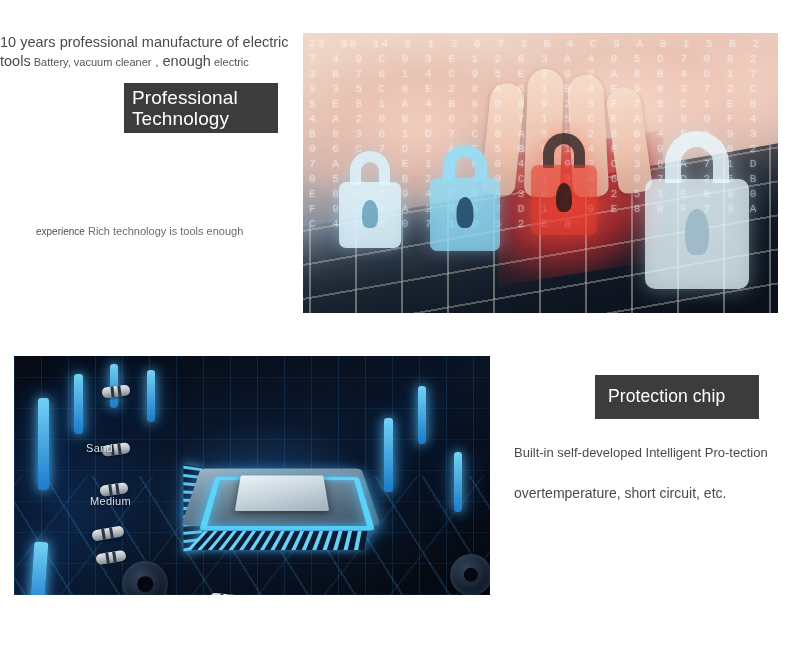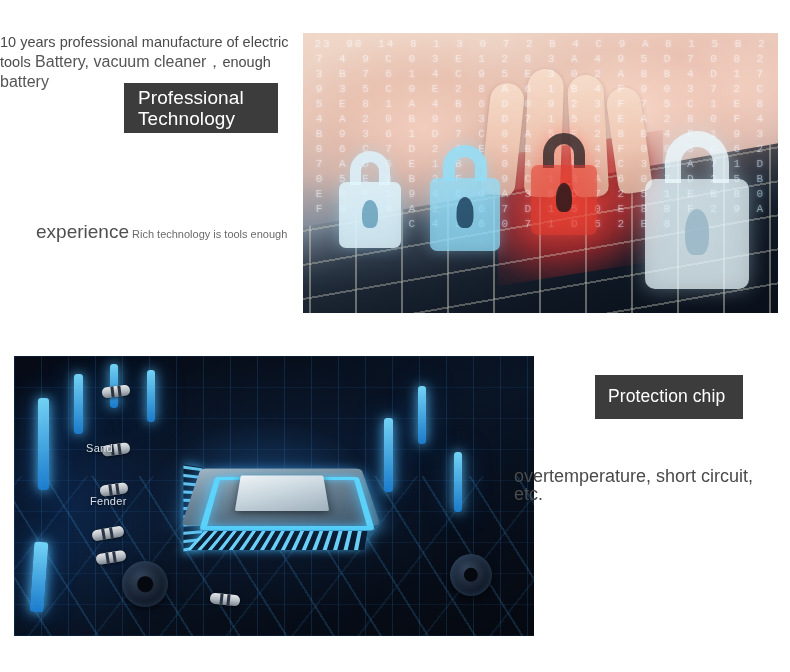--- a/index.html
+++ b/index.html
@@ -37,73 +37,72 @@
     display: flex;
     align-items: center;
     justify-content: flex-start;
     box-sizing: border-box;
   }
   .title-box.one {
     left: 124px;
     top: 50px;
     width: 154px;
     height: 50px;
-    padding-left: 14px;
+    padding-left: 8px;
   }
   .title-box .title-text {
     color: #ffffff;
     font-size: 19px;
     line-height: 1.12;
     font-weight: 400;
     letter-spacing: 0.1px;
     white-space: pre-line;
   }
   .lead-line {
     font-size: 14.5px;
     color: #4a4a4a;
     line-height: 19px;
     margin: 0;
   }
   .lead-line .big {
     font-size: 14.5px;
     color: #4a4a4a;
   }
   .lead-line .small {
-    font-size: 16px;
+    font-size: 11px;
     color: #555555;
   }
 
   .exp-line {
     position: absolute;
     left: 36px;
     top: 188px;
     width: 270px;
     margin: 0;
     white-space: nowrap;
   }
   .exp-line .big {
-    font-size: 19px;
+    font-size: 10px;
     color: #4f4f4f;
     margin-top: 12px;
   }
   .exp-line .small {
     font-size: 11px;
     color: #6b6b6b;
   }
 
   
   .photo1 {
     position: absolute;
     left: 303px;
     top: 33px;
     width: 475px;
     height: 280px;
     overflow: hidden;
     background: #ec4899;
-    text-align: center;
   }
   .p1-skin {
     position: absolute;
     inset: 0;
     background:
       radial-gradient(ellipse 150px 95px at 120px 95px, rgba(243,205,188,0.95) 0%, rgba(232,186,168,0.6) 55%, rgba(200,160,150,0) 100%),
       radial-gradient(ellipse 170px 110px at 330px 75px, rgba(248,214,198,0.95) 0%, rgba(233,189,173,0.55) 55%, rgba(200,160,150,0) 100%),
       radial-gradient(ellipse 120px 90px at 430px 60px, rgba(250,220,205,0.9) 0%, rgba(235,192,178,0.5) 60%, rgba(200,160,150,0) 100%),
       radial-gradient(ellipse 90px 60px at 240px 120px, rgba(140,110,115,0.55) 0%, rgba(90,75,85,0.25) 60%, rgba(60,60,70,0) 100%),
       linear-gradient(175deg, #f0d7c8 0%, #e7cbbd 26%, #c9b2ac 44%, #7c8a99 62%, #34404e 80%, #1b2733 100%);
@@ -222,24 +221,23 @@
   .lockBig .shackle { top: 0; width: 64px; height: 52px; border-width: 16px; border-color: rgba(236,249,254,0.8); }
   .lockBig .bodyrect { top: 48px; width: 104px; height: 110px; background: rgba(236,249,254,0.72); border-radius: 10px; }
   .lockBig .keyhole { top: 78px; width: 24px; height: 46px; background: rgba(150,180,196,0.8); }
 
   
   .photo2 {
     position: absolute;
     left: 14px;
     top: 356px;
     width: 476px;
-    height: 280px;
+    height: 239px;
     overflow: hidden;
     background: #05080f;
-    padding-left: 44px;
   }
   .p2-bg {
     position: absolute;
     inset: 0;
     background:
       radial-gradient(ellipse 200px 130px at 250px 135px, rgba(40,120,200,0.40) 0%, rgba(14,40,80,0.18) 55%, rgba(4,8,16,0) 100%),
       radial-gradient(ellipse 140px 200px at 60px 150px, rgba(20,80,160,0.28) 0%, rgba(4,10,22,0) 75%),
       linear-gradient(160deg, #060b15 0%, #091425 45%, #05080f 100%);
   }
   .p2-traces {
@@ -375,21 +373,21 @@
     text-shadow: 0 1px 3px rgba(0,0,0,0.8);
     letter-spacing: 0.3px;
   }
   .lbl-sand   { left: 72px; top: 86px; }
   .lbl-medium { left: 76px; top: 139px; }
 
   
   .title-box.two {
     left: 595px;
     top: 375px;
-    width: 148px;
+    width: 164px;
     height: 44px;
     padding-left: 13px;
     text-align: center;
   }
   .title-box.two .title-text {
     font-size: 17.5px;
   }
 
   .sec2-body {
     position: absolute;
@@ -404,21 +402,21 @@
   .p-built {
     font-size: 13px;
     line-height: 17px;
   }
   .p-chip {
     font-size: 14px;
     line-height: 18px;
     margin-top: 22px !important;
   }
   .p-over {
-    font-size: 18px;
+    font-size: 14px;
     line-height: 18px;
     margin-top: 23px !important;
   }
   .p-more {
     font-size: 15px;
     line-height: 17px;
     margin-top: 24px !important;
     white-space: pre-line;
   }
 </style>
@@ -427,21 +425,21 @@
 
 <div class="page">
 
   <div class="sec1-text">
 
     <div class="title-box one">
       <span class="title-text">Professional
 Technology</span>
     </div>
 
-    <p class="lead-line"><span class="big">10 years professional manufacture of electric tools</span><span class="small"> Battery, vacuum cleaner，</span><span class="big">enough</span><span class="small"> battery</span></p>
+    <p class="lead-line"><span class="big">10 years professional manufacture of electric tools</span><span class="small"> Battery, vacuum cleaner，</span><span class="big">enough</span><span class="small"> electric</span></p>
 
     <p class="exp-line"><span class="big">experience</span><span class="small"> Rich technology is tools enough</span></p>
   </div>
 
   <div class="photo1">
     <div class="p1-skin"></div>
     <div class="p1-keyboard"></div>
     <div class="p1-red"></div>
     <div class="p1-keys"></div>
 
@@ -502,24 +500,25 @@
 
     <div class="p2-chip">
       <span class="chip-pins2"></span>
       <span class="chip-plate"></span>
       <span class="chip-ring"></span>
       <span class="chip-die"></span>
       <span class="chip-pins"></span>
     </div>
 
     <span class="p2-label lbl-sand">Sand</span>
-    <span class="p2-label lbl-medium">Fender</span>
+    <span class="p2-label lbl-medium">Medium</span>
   </div>
 
   <div class="title-box two">
     <span class="title-text">Protection chip</span>
   </div>
 
   <div class="sec2-body">
+    <p class="p-built">Built-in self-developed Intelligent Pro-tection</p>
     <p class="p-over">overtemperature, short circuit, etc.</p>
   </div>
 
 </div>
 
 </body></html>

